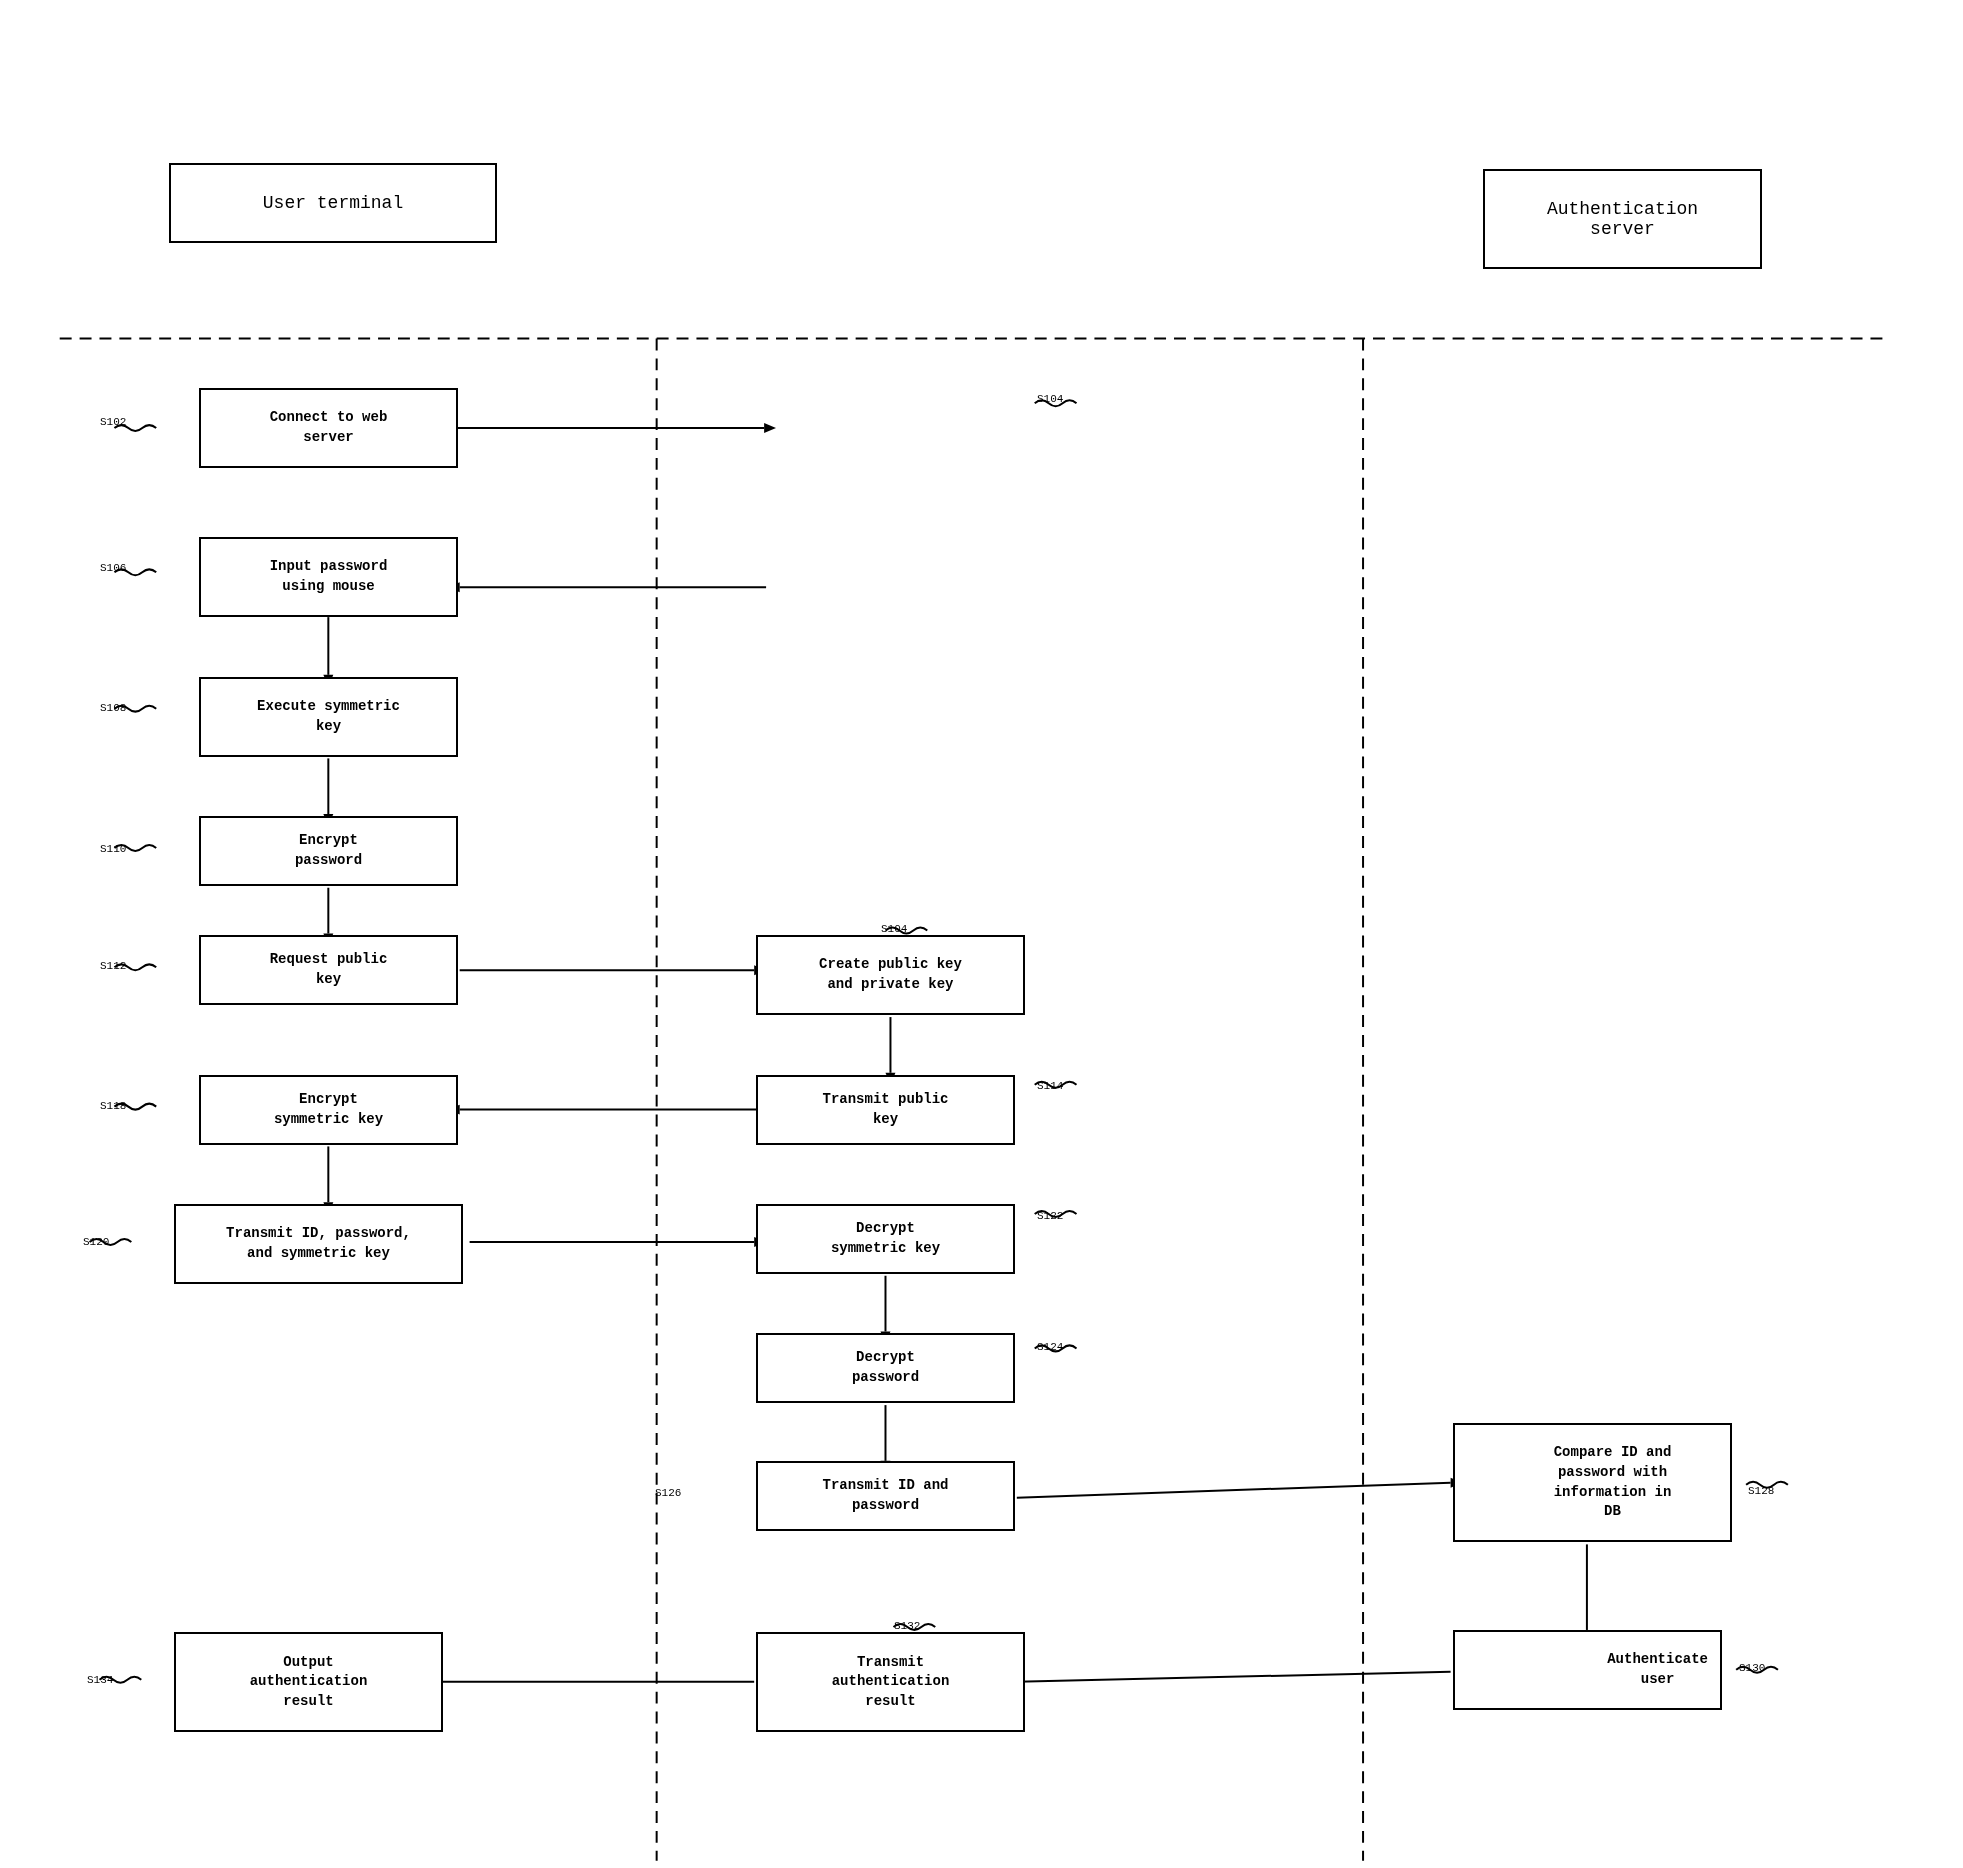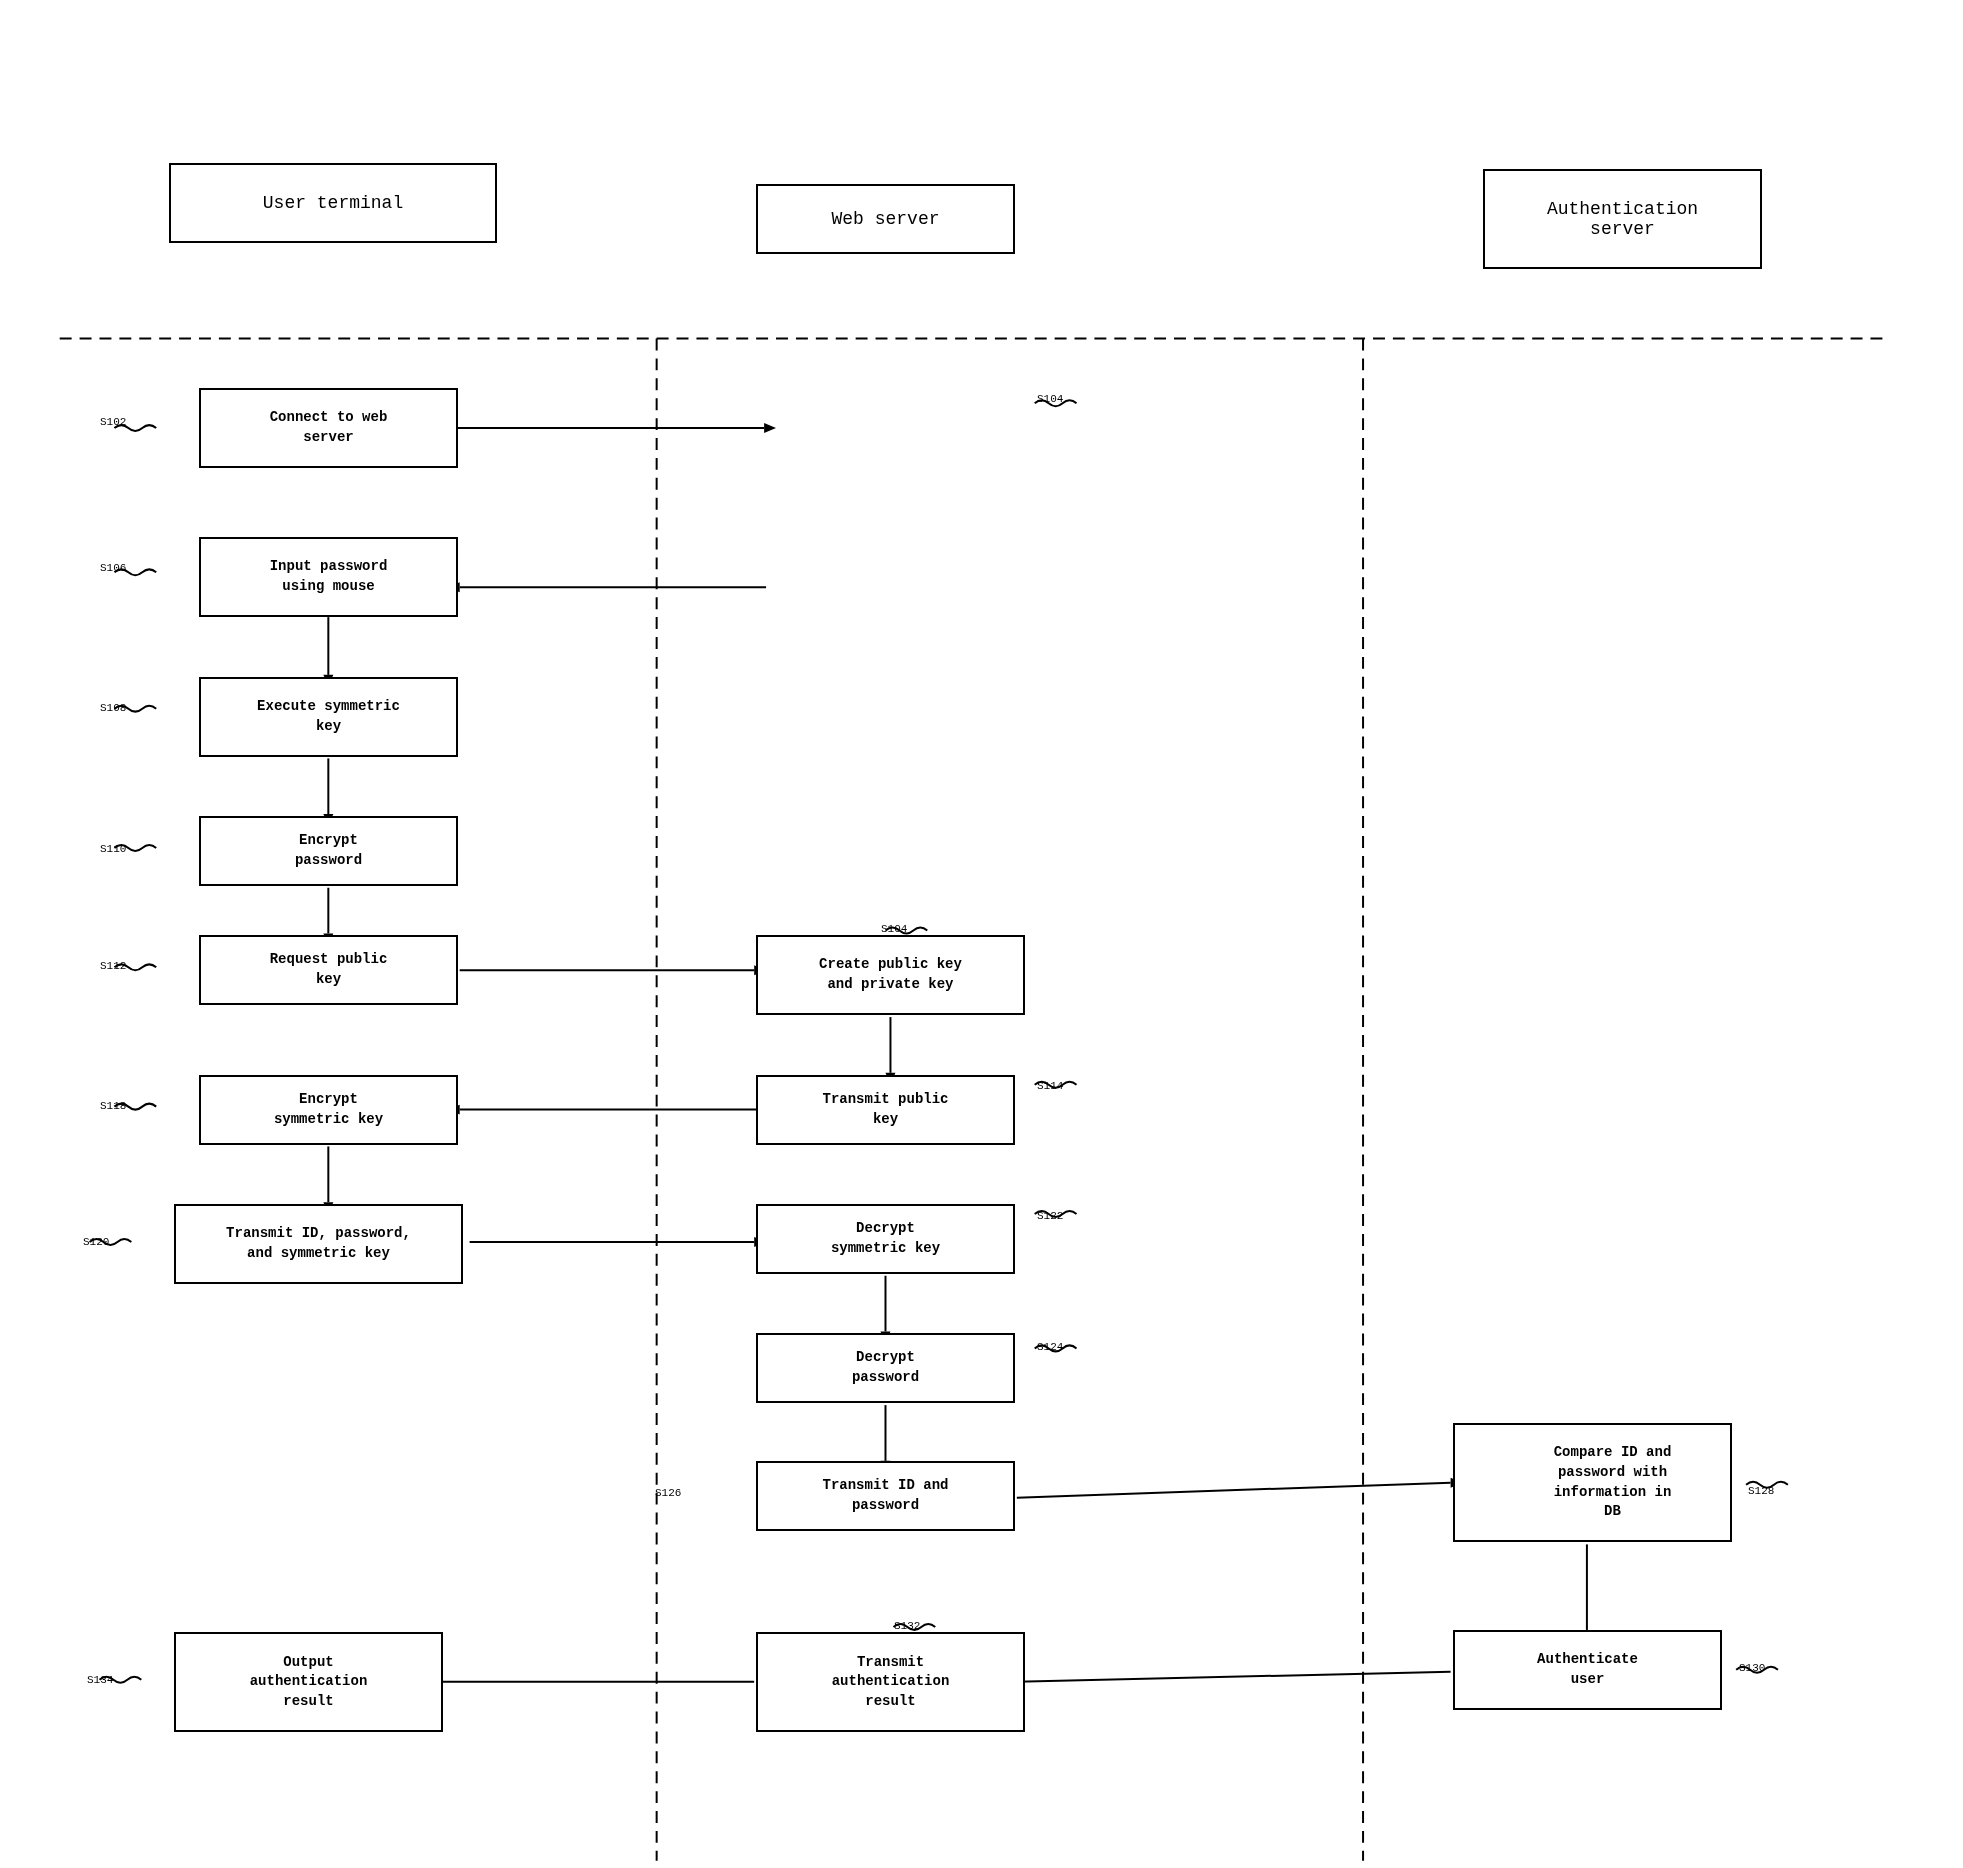--- a/index.html
+++ b/index.html
@@ -150,23 +150,20 @@
 
     <line x1="758" y1="1690" x2="442" y2="1690" stroke="#000" stroke-width="2"></line>
     <polygon points="442,1685 430,1690 442,1695" fill="#000"></polygon>
 
   </svg>
 
   <div class="header-box" style="left:169px; top:163px; width:328px; height:80px; display:flex; align-items:center; justify-content:center;">
     <span>User terminal</span>
   </div>
 
-  <div class="header-box" style="left:756px; top:184px; width:259px; height:70px; display:flex; align-items:center; justify-content:center;">
-    <span>Web server</span>
-  </div>
 
   <div class="header-box" style="left:1483px; top:169px; width:279px; height:100px; display:flex; align-items:center; justify-content:center; text-align:center;">
     <span style="white-space:pre-line;">Authentication
 server</span>
   </div>
 
   <div class="step-box" style="left:199px; top:388px; width:259px; height:80px; display:flex; align-items:center; justify-content:center;">
     <span style="white-space:pre-line;">Connect to web
 server</span>
   </div>
@@ -239,21 +236,21 @@
 result</span>
   </div>
 
   <div class="step-box" style="left:1453px; top:1423px; width:279px; height:119px; display:flex; align-items:center; justify-content:center;">
     <span style="white-space:pre-line;margin-left:40px;">Compare ID and
 password with
 information in
 DB</span>
   </div>
 
-  <div class="step-box" style="left:1453px; top:1630px; width:269px; height:80px; display:flex; align-items:center; justify-content:center;">
+  <div class="step-box" style="left:1453px; top:1630px; width:269px; height:80px; display:flex; align-items:center; justify-content:flex-end;">
     <span style="white-space:pre-line;">Authenticate
 user</span>
   </div>
 
   <div class="step-label" style="left:100px; top:416px;">S102</div>
   <div class="step-label" style="left:100px; top:562px;">S106</div>
   <div class="step-label" style="left:100px; top:702px;">S108</div>
   <div class="step-label" style="left:100px; top:843px;">S110</div>
   <div class="step-label" style="left:100px; top:960px;">S112</div>
   <div class="step-label" style="left:100px; top:1100px;">S118</div>

